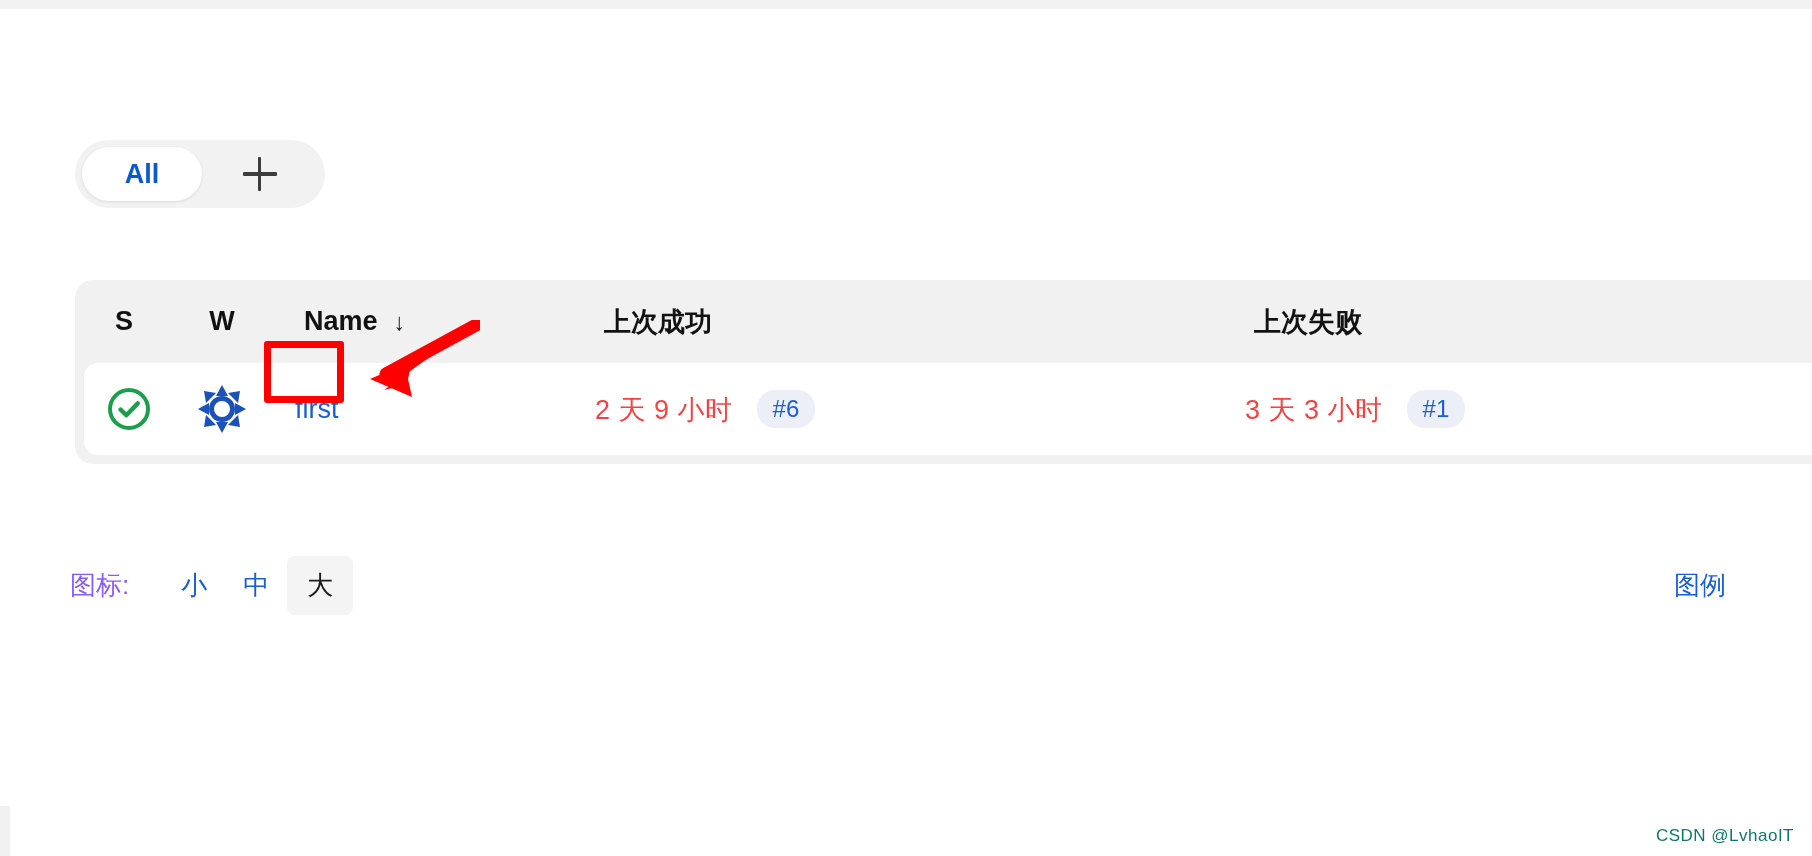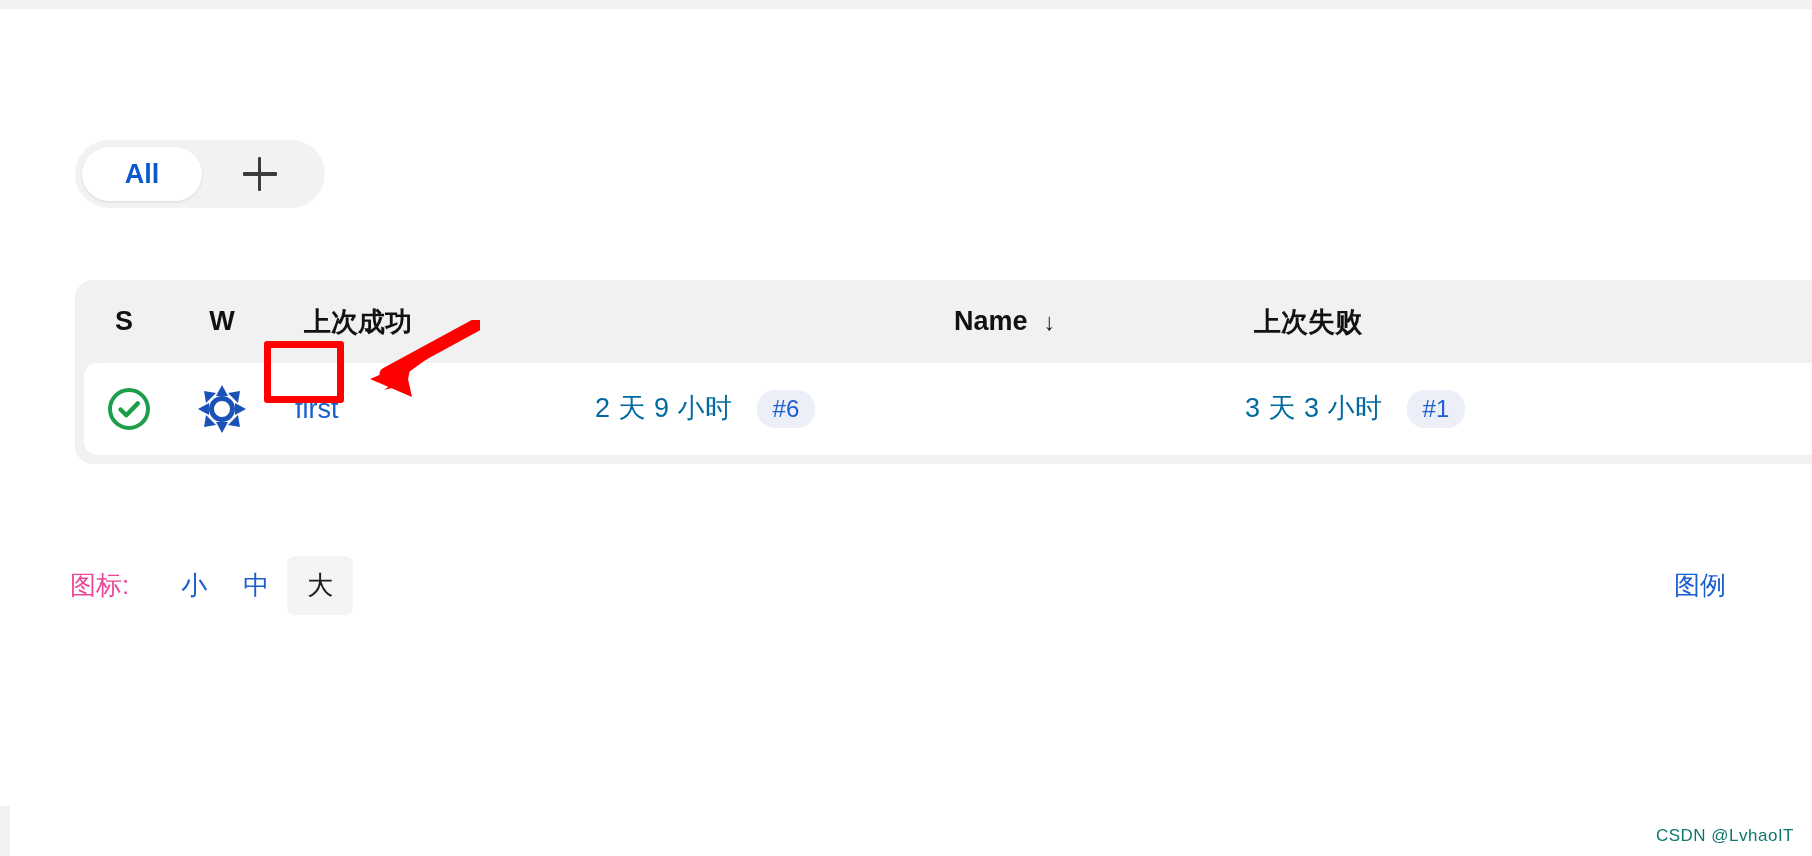--- a/index.html
+++ b/index.html
@@ -131,39 +131,39 @@
     display: flex;
     align-items: center;
     height: 92px;
     background: #ffffff;
     border-radius: 14px;
     margin: 0 9px;
     box-sizing: border-box;
   }
   .td {
     display: flex;
-    align-items: flex-start;
+    align-items: flex-end;
     box-sizing: border-box;
   }
   .td-s    { width: 89px;  justify-content: center; }
   .td-w    { width: 98px;  justify-content: center; }
   .td-name { width: 300px; padding-left: 24px; box-sizing: border-box; }
   .td-succ { width: 650px; padding-left: 24px; box-sizing: border-box; }
   .td-fail { width: 600px; padding-left: 24px; box-sizing: border-box; }
 
   .name-link {
     font-size: 27px;
     color: #1a5fd0;
     cursor: pointer;
     white-space: nowrap;
   }
 
   .cell-time {
     font-size: 27px;
-    color: #0369a1;
+    color: #ef4444;
     white-space: nowrap;
     letter-spacing: 0.5px;
   }
   .badge {
     margin-left: 24px;
     background: #eceef8;
     color: #1a5fd0;
     font-size: 24px;
     font-weight: 500;
     border-radius: 18px;
@@ -210,21 +210,21 @@
   .footer-left {
     position: absolute;
     left: 70px;
     top: 0;
     display: flex;
     align-items: center;
     height: 66px;
   }
   .footer-label {
     font-size: 26px;
-    color: #ec4899;
+    color: #8b5cf6;
     margin-right: 34px;
     white-space: nowrap;
   }
   .size-opt {
     font-size: 26px;
     color: #1a5fd0;
     padding: 10px 18px;
     border-radius: 8px;
     cursor: pointer;
     white-space: nowrap;
@@ -275,26 +275,26 @@
   </div>
 </div>
 
 <div class="table-wrap">
 
   <div class="thead">
     <div class="th th-s">S</div>
 
     <div class="th th-w">W</div>
 
-    <div class="th th-succ">上次成功</div>
-
     <div class="th th-name">
       <span>Name</span>
       <span class="sort-arrow">↓</span>
     </div>
+
+    <div class="th th-succ">上次成功</div>
 
     <div class="th th-fail">上次失败</div>
   </div>
 
   <div class="trow">
 
     <div class="td td-s">
       <span>
         <svg class="icon-check" width="46" height="46" viewBox="0 0 46 46">
           <circle cx="23" cy="23" r="19" fill="none" stroke="#1d9e4b" stroke-width="4"></circle>

